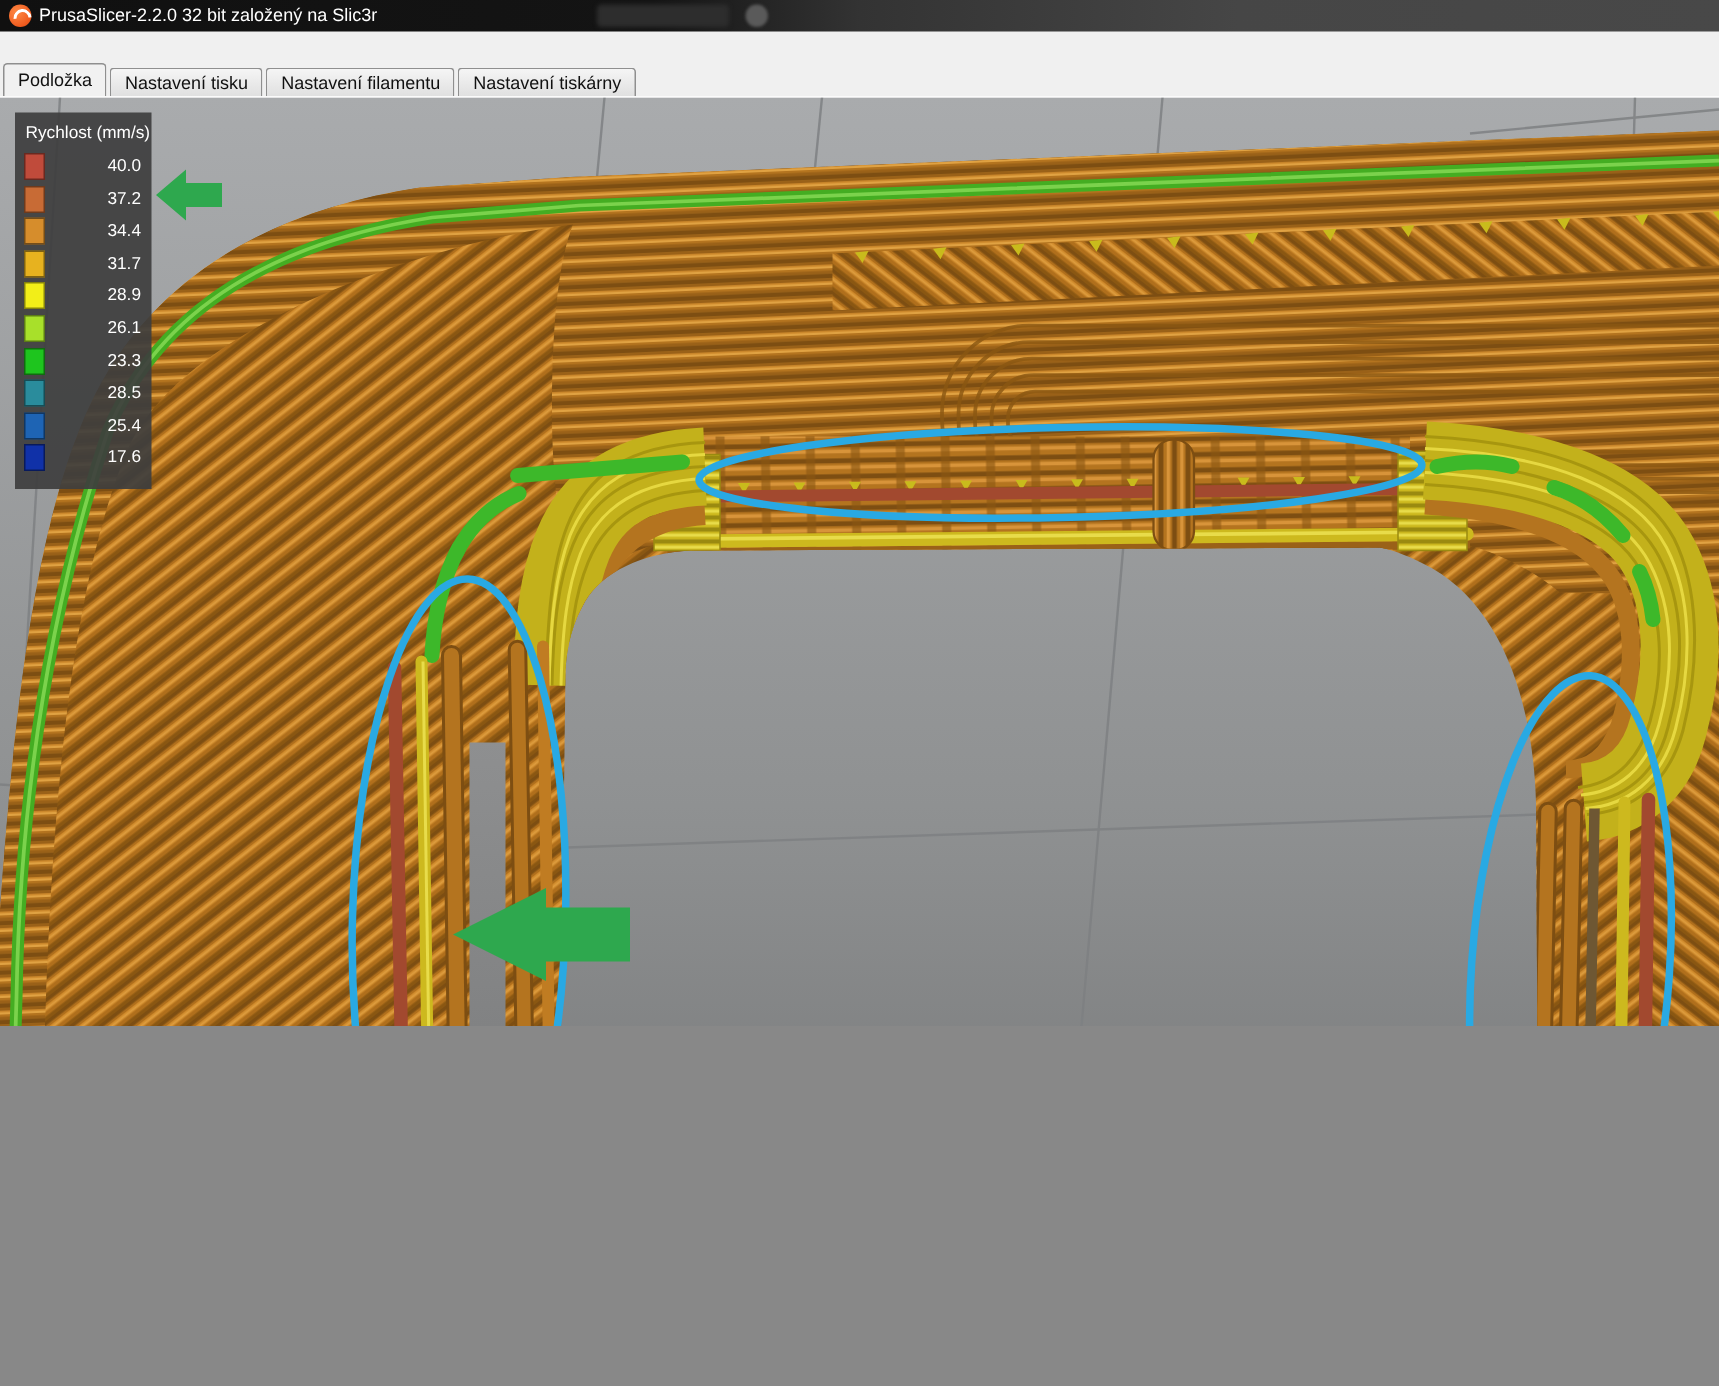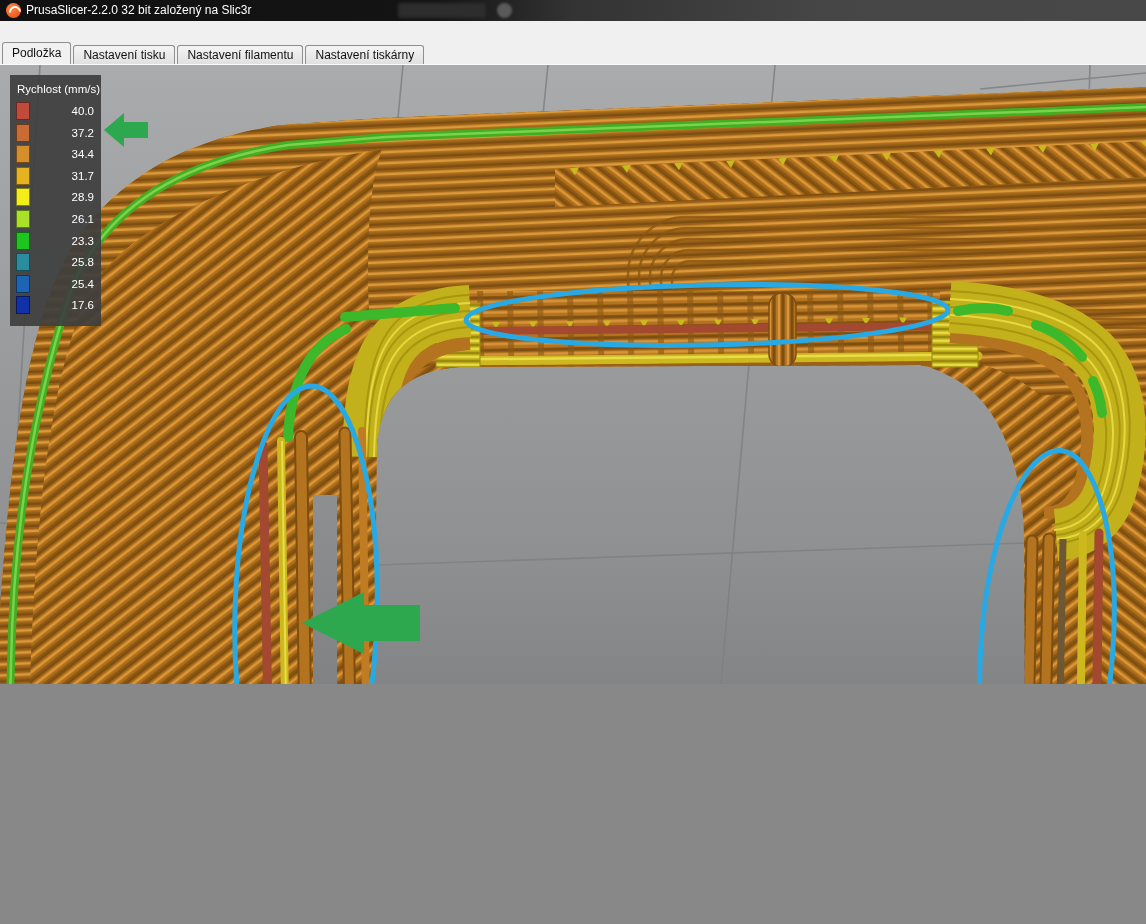--- a/index.html
+++ b/index.html
@@ -298,21 +298,21 @@
           <div class="lrow">
             <div class="lswatch" style="background: rgb(168, 224, 42);"></div>
             <div class="lval">26.1</div>
           </div>
           <div class="lrow">
             <div class="lswatch" style="background: rgb(30, 197, 30);"></div>
             <div class="lval">23.3</div>
           </div>
           <div class="lrow">
             <div class="lswatch" style="background: rgb(42, 140, 156);"></div>
-            <div class="lval">25.8</div>
+            <div class="lval">28.5</div>
           </div>
           <div class="lrow">
             <div class="lswatch" style="background: rgb(30, 100, 180);"></div>
             <div class="lval">25.4</div>
           </div>
           <div class="lrow">
             <div class="lswatch" style="background: rgb(16, 49, 168);"></div>
             <div class="lval">17.6</div>
           </div>
         </div>

